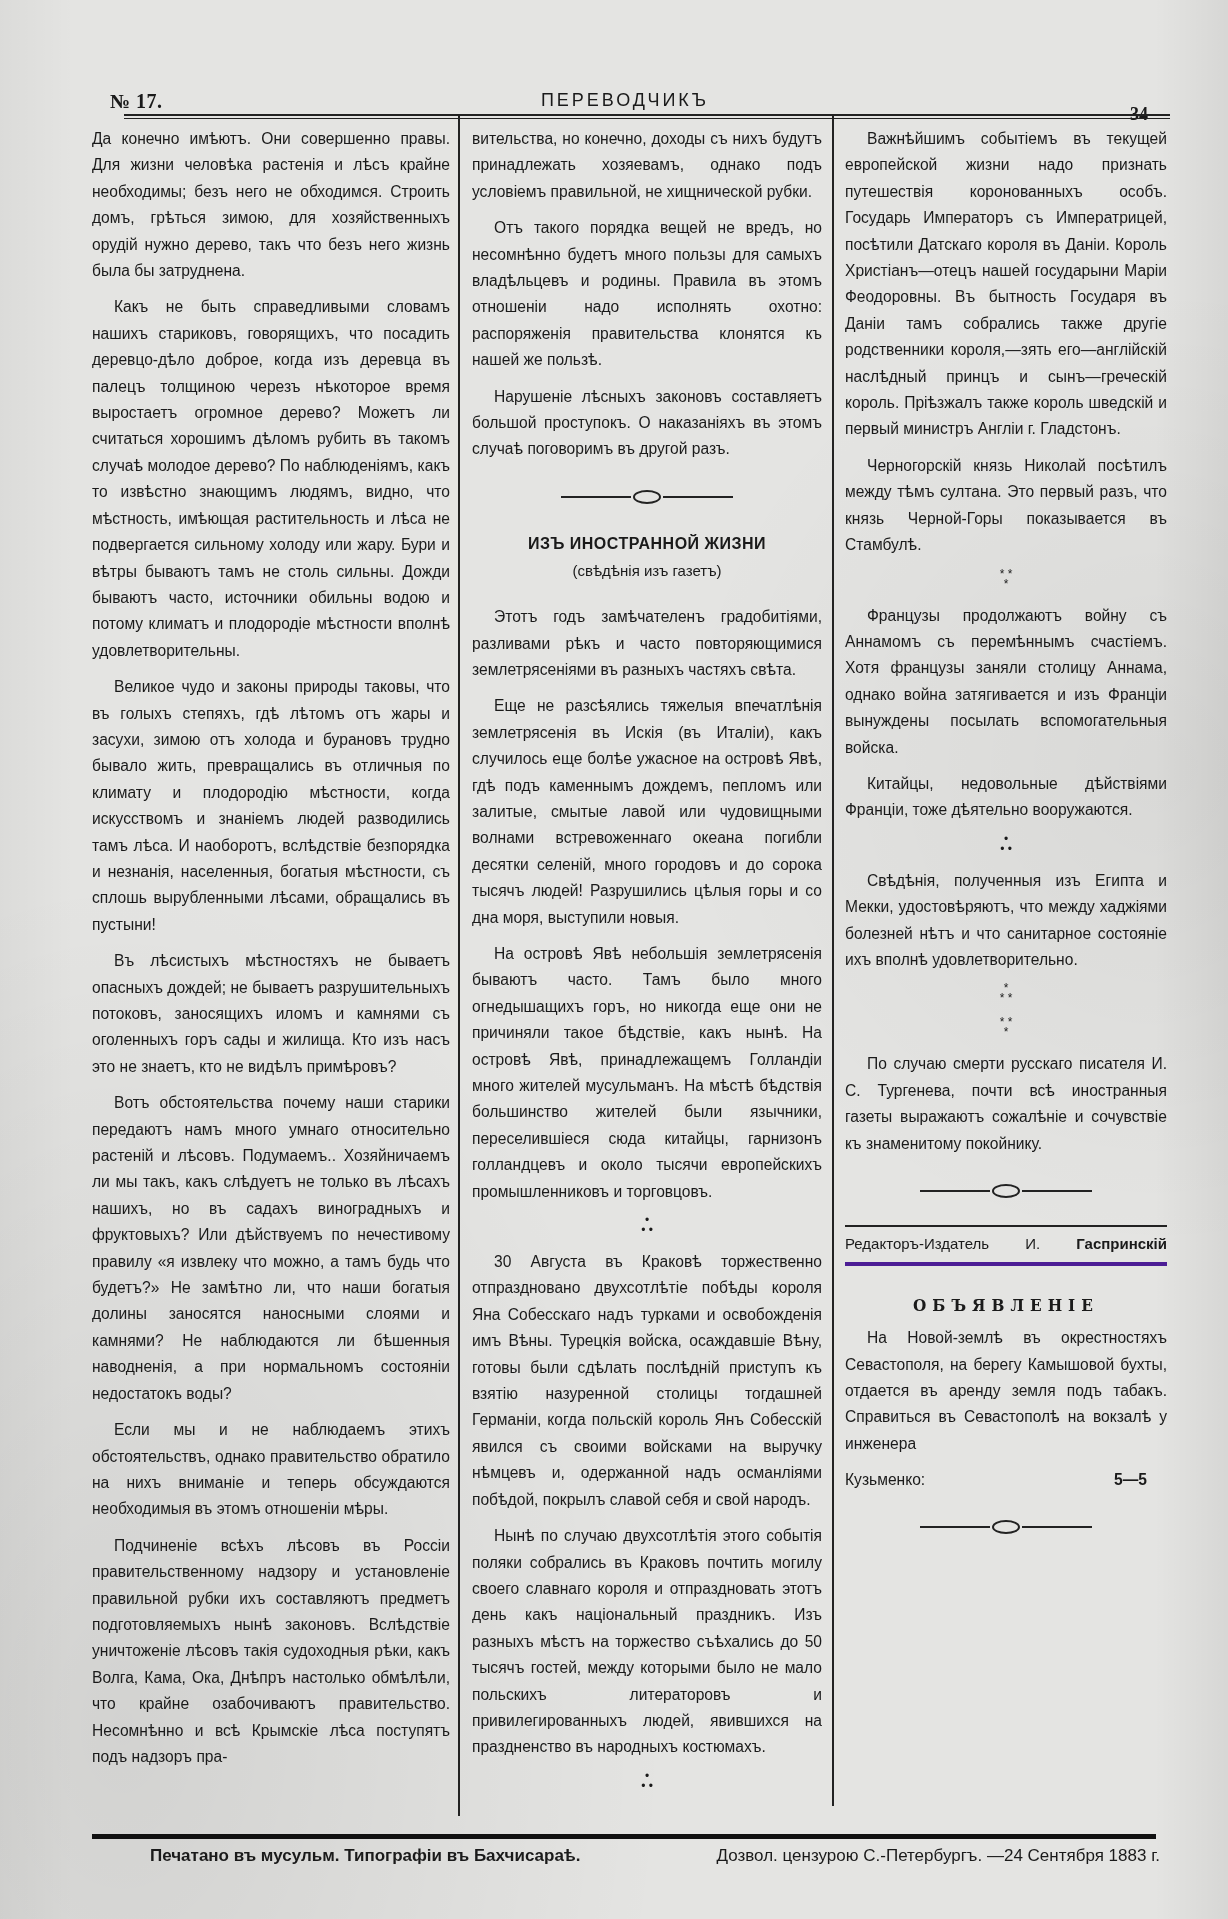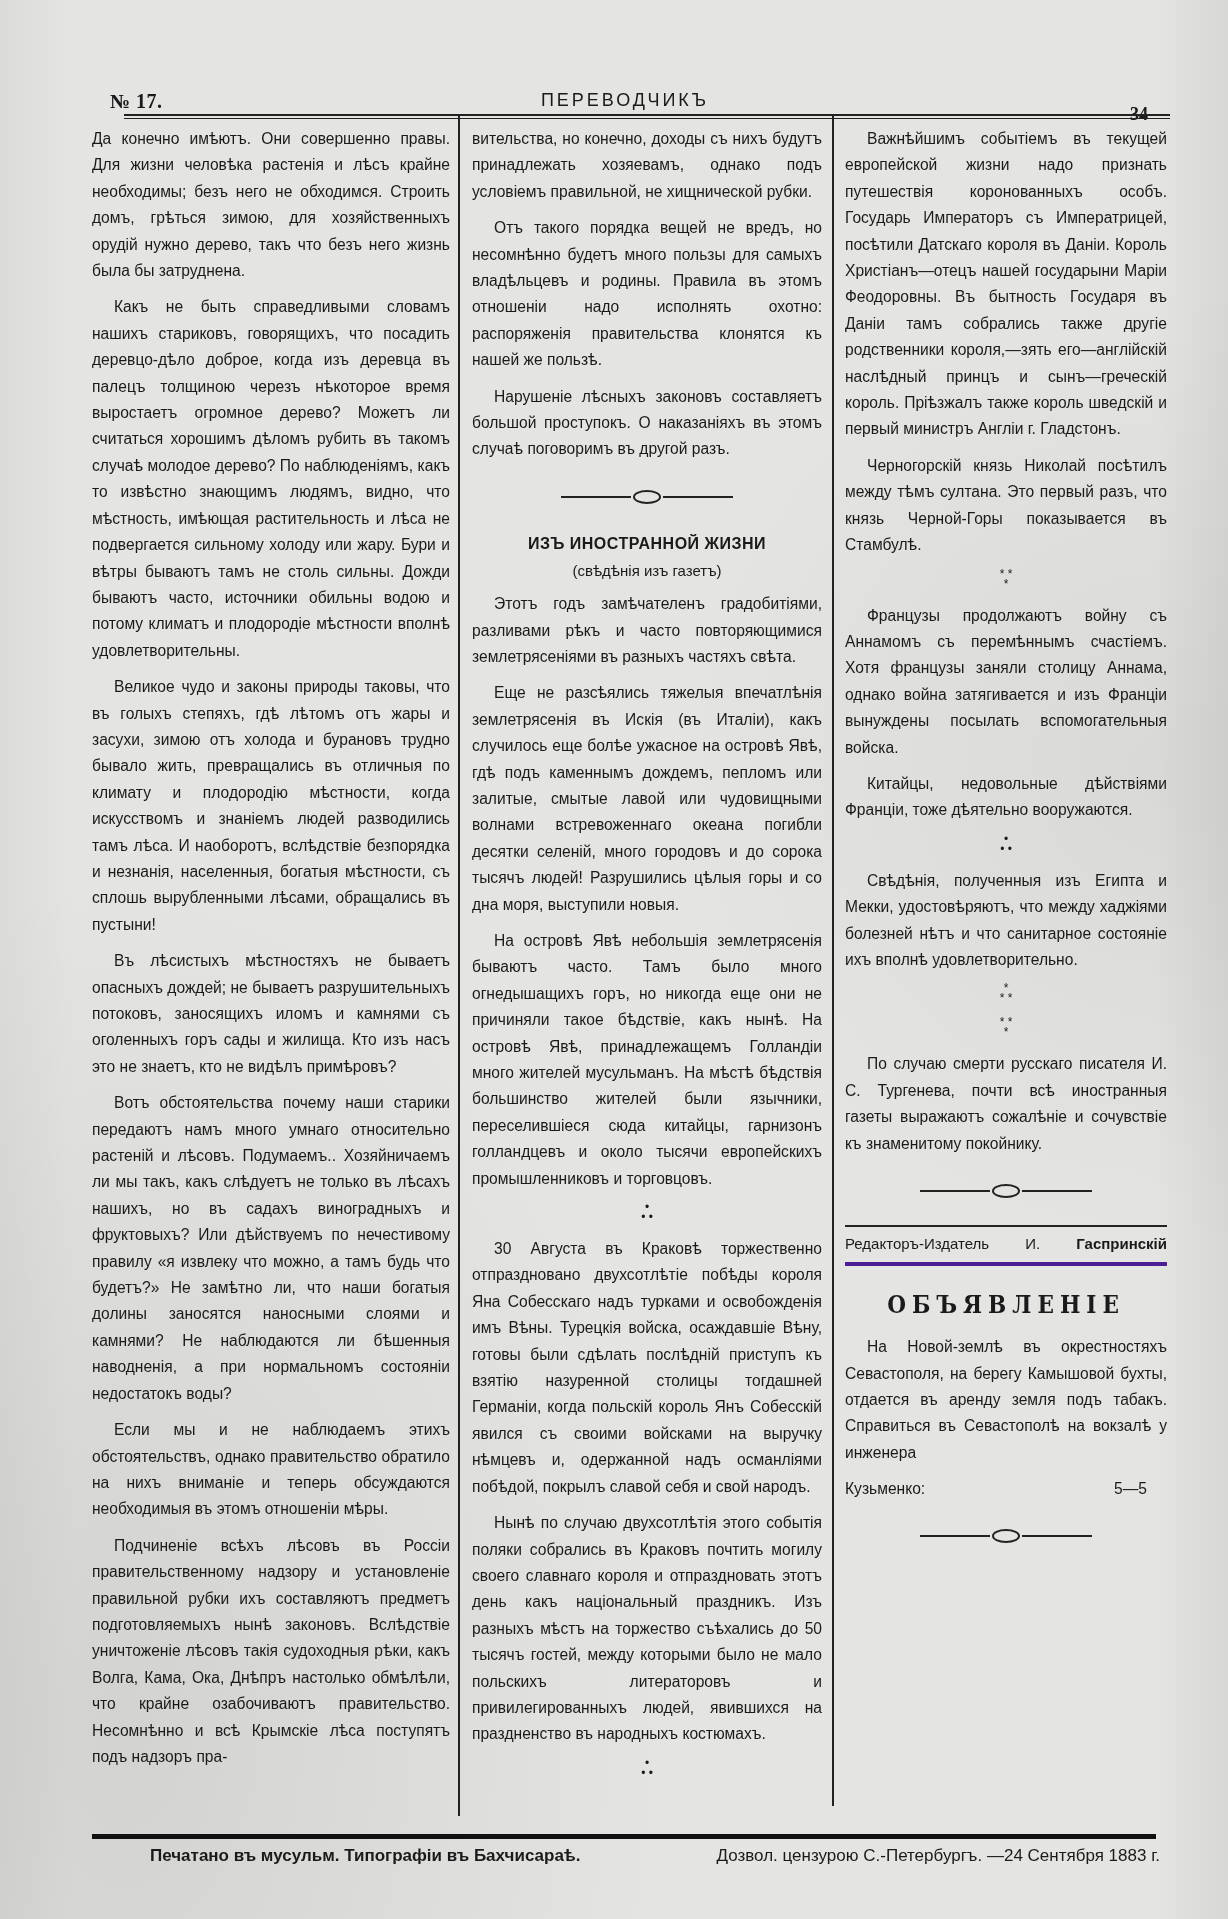--- a/index.html
+++ b/index.html
@@ -51,34 +51,34 @@
   .col1 { left: 0; width: 358px; }
   .col2 { left: 380px; width: 350px; }
   .col3 { left: 753px; width: 322px; }
   .vrule { position: absolute; top: -10px; width: 0; border-left: 2px solid #222; }
   .vrule.r1 { left: 366px; height: 1700px; }
   .vrule.r2 { left: 740px; height: 1690px; }
   .ornament { text-align: center; font-size: 16px; margin: 20px 0 22px; letter-spacing: -1px; }
   .ornament .line { display: inline-block; width: 70px; border-top: 2px solid #222; vertical-align: middle; }
   .ornament .knot { display: inline-block; width: 24px; height: 10px; border: 2px solid #222; border-radius: 50%; vertical-align: middle; margin: 0 2px; }
   .section-title { text-align: center; font-weight: bold; font-size: 16px; letter-spacing: 0.5px; margin-top: 6px; }
-  .section-sub { text-align: center; font-size: 15px; margin-bottom: 7px; }
+  .section-sub { text-align: center; font-size: 15px; margin-bottom: 20px; }
   .asterism { text-align: center; font-size: 12px; line-height: 10px; margin: 4px 0 14px; }
   .asterism span { display: block; }
   .editor-line {
     border-top: 2px solid #222; border-bottom: 4px solid #4c1d95;
     padding: 4px 0; margin: 22px 0 26px;
     display: flex; justify-content: space-between; font-size: 15px;
   }
   .ad-title {
-    text-align: center; font-size: 24px; font-weight: bold; letter-spacing: 6px;
-    font-family: "DejaVu Serif", serif; margin-bottom: 16px;
+    text-align: center; font-size: 17px; font-weight: bold; letter-spacing: 6px;
+    font-family: "DejaVu Serif", serif; margin-bottom: 7px;
   }
   .ad-sig { display: flex; justify-content: space-between; }
-  .ad-count { font-weight: normal; margin-right: 20px; }
+  .ad-count { font-weight: bold; margin-right: 20px; }
   .arabic {
     direction: rtl; text-align: right; font-family: "DejaVu Sans", sans-serif;
     font-size: 15px; line-height: 27px; margin-top: 18px; padding-right: 14px;
   }
   .footer-rule {
     position: absolute; left: 92px; top: 1834px; width: 1064px; height: 0;
     border-top: 5px solid #111;
   }
   .footer {
     position: absolute; left: 150px; top: 1846px; width: 1010px;

